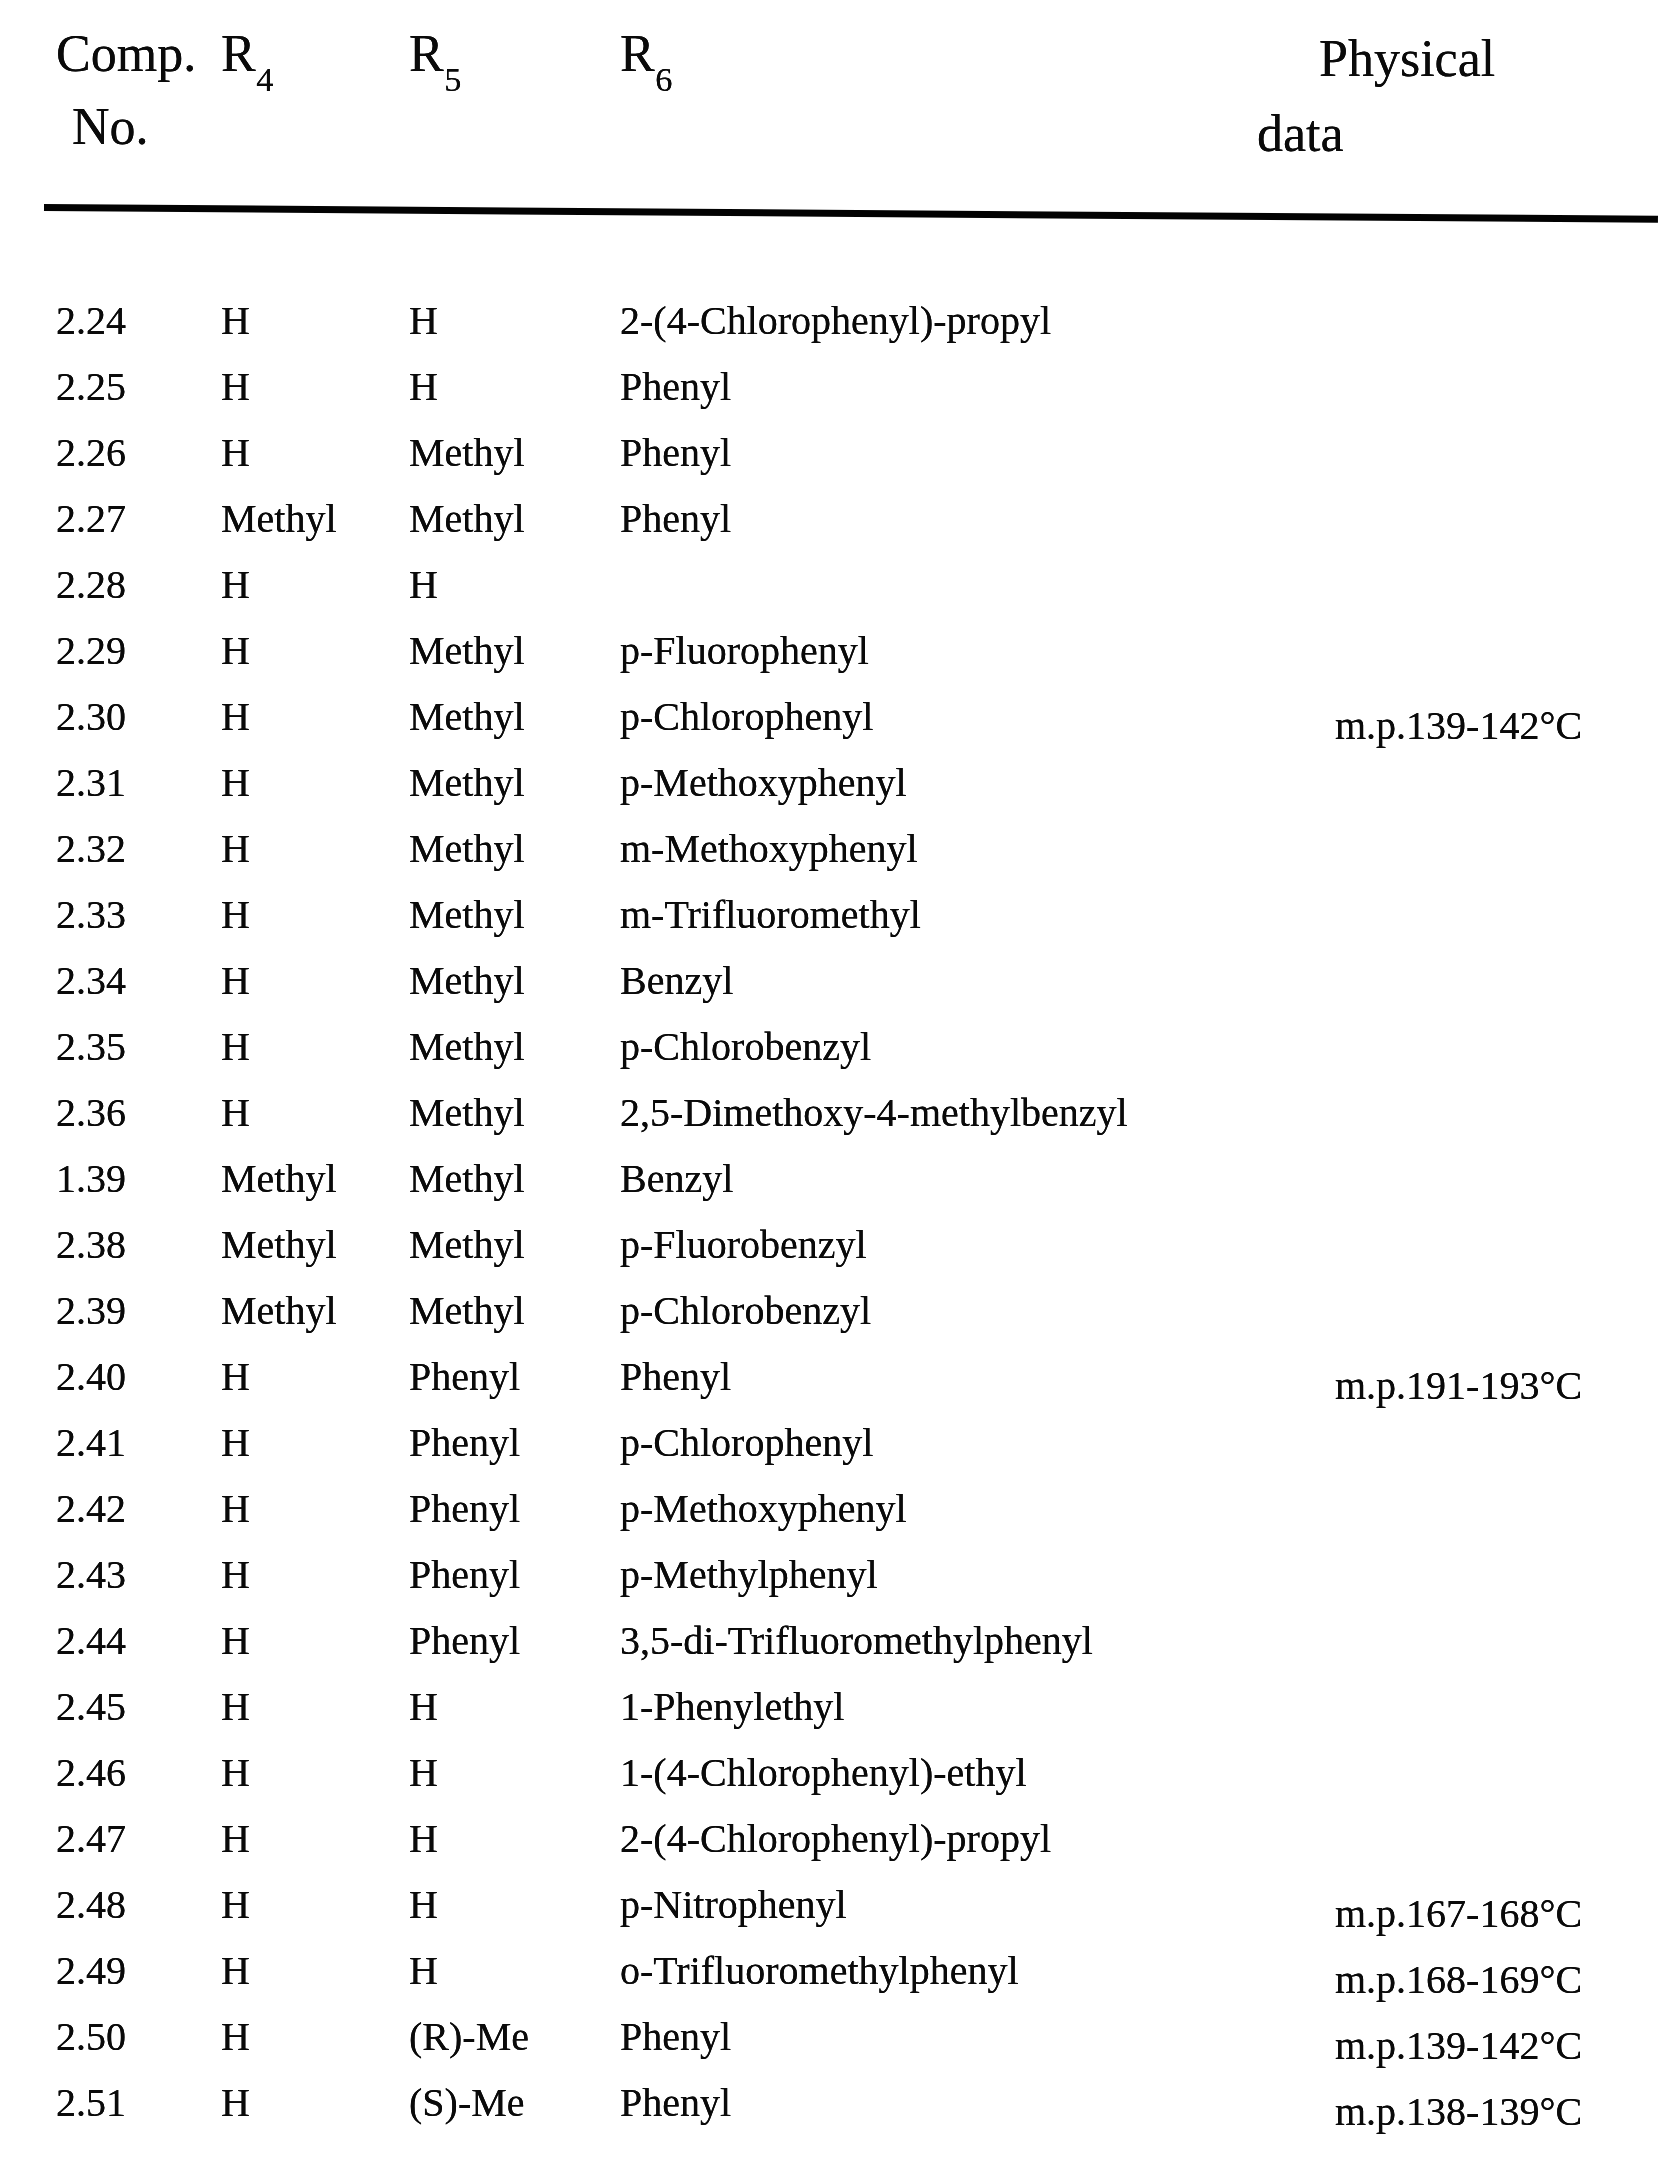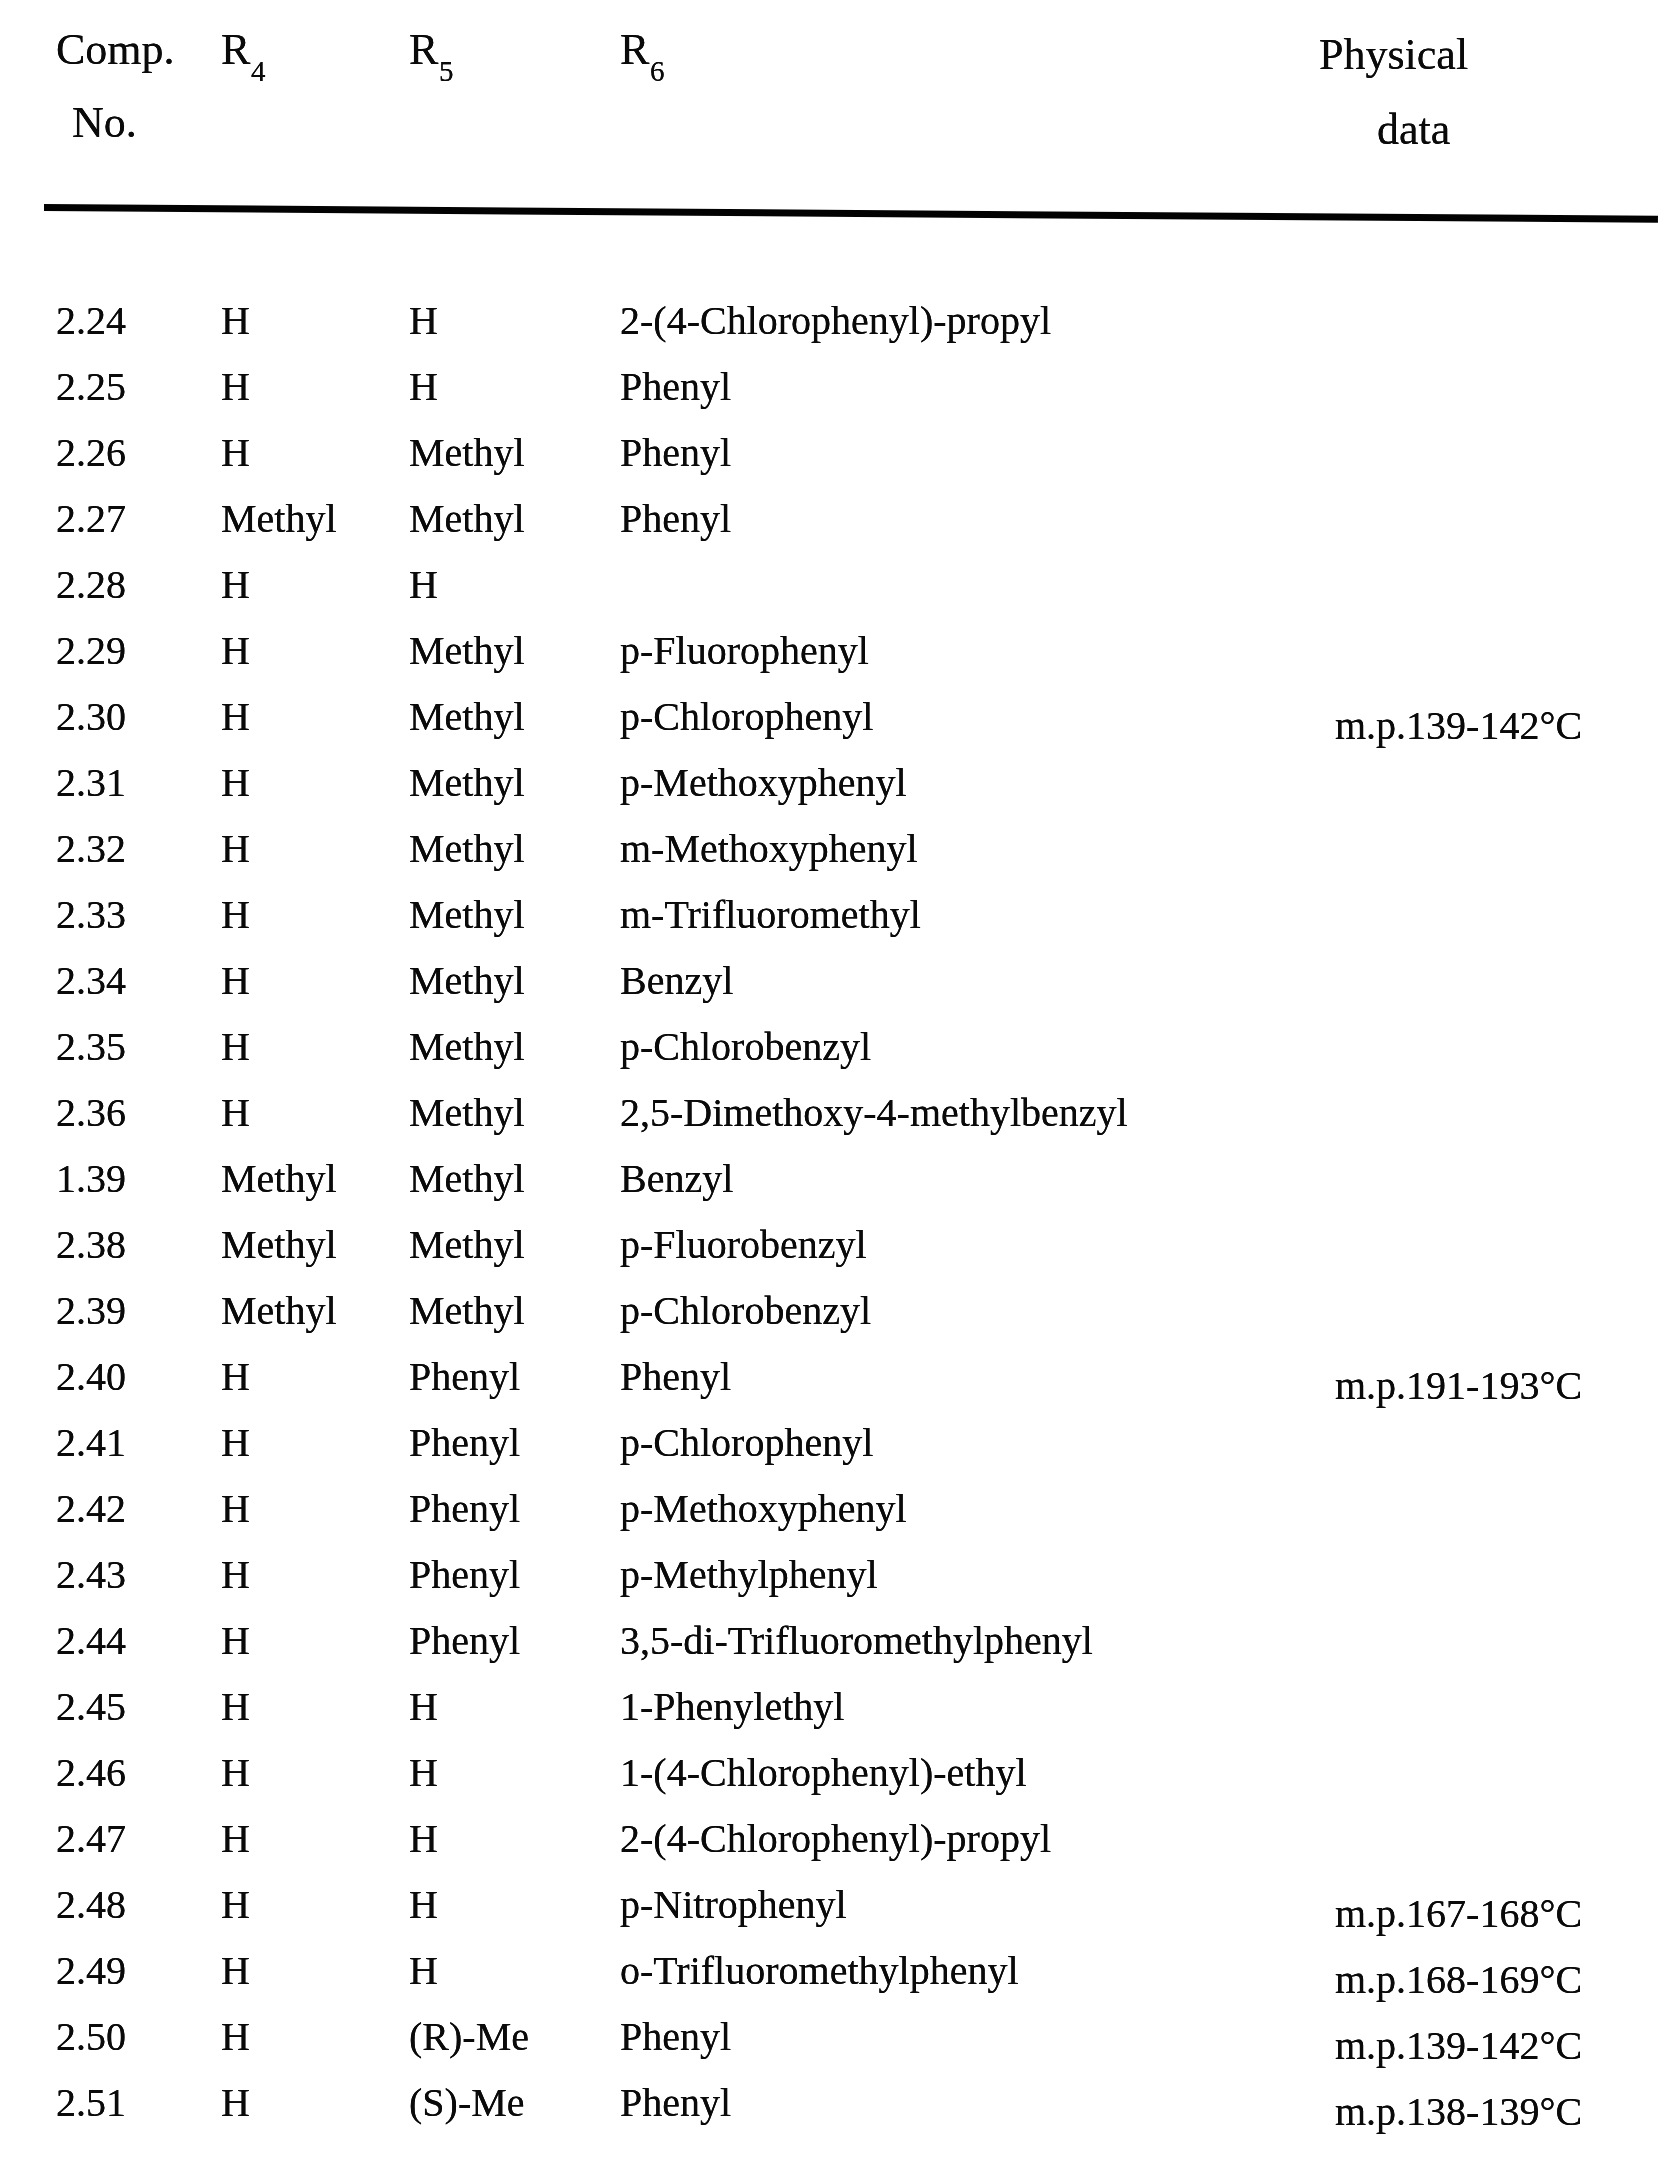--- a/index.html
+++ b/index.html
@@ -9,21 +9,21 @@
     height: 2180px;
     background: #ffffff;
     font-family: "Liberation Serif", "DejaVu Serif", serif;
     color: #0a0a0a;
     overflow: hidden;
     margin: 0 auto;
     text-shadow: 0 0 0.5px #000;
   }
   .hcell {
     position: absolute;
-    font-size: 44px;
+    font-size: 52px;
     line-height: 1;
     white-space: nowrap;
   }
   .hcell sub {
     font-size: 0.66em;
     line-height: 0;
     position: relative;
     top: 0.24em;
     left: 0.02em;
   }
@@ -65,21 +65,21 @@
   <div class="hcell" style="left:56px; top:28px">Comp.</div>
   <div class="hcell" style="left:72px; top:101px">No.</div>
 
   <div class="hcell" style="left:221px; top:28px"><span>R</span><sub>4</sub></div>
 
   <div class="hcell" style="left:409px; top:28px"><span>R</span><sub>5</sub></div>
 
   <div class="hcell" style="left:620px; top:28px"><span>R</span><sub>6</sub></div>
 
   <div class="hcell" style="left:1319px; top:33px">Physical</div>
-  <div class="hcell" style="left:1377px; top:108px">data</div>
+  <div class="hcell" style="left:1257px; top:108px">data</div>
 
   <div class="rule"></div>
 
   <div class="rows">
       <div class="row">
     <span class="cell c-no">2.24</span>
     <span class="cell c-r4">H</span>
     <span class="cell c-r5">H</span>
     <span class="cell c-r6">2-(4-Chlorophenyl)-propyl</span>
     <span class="cell c-phys"></span>

